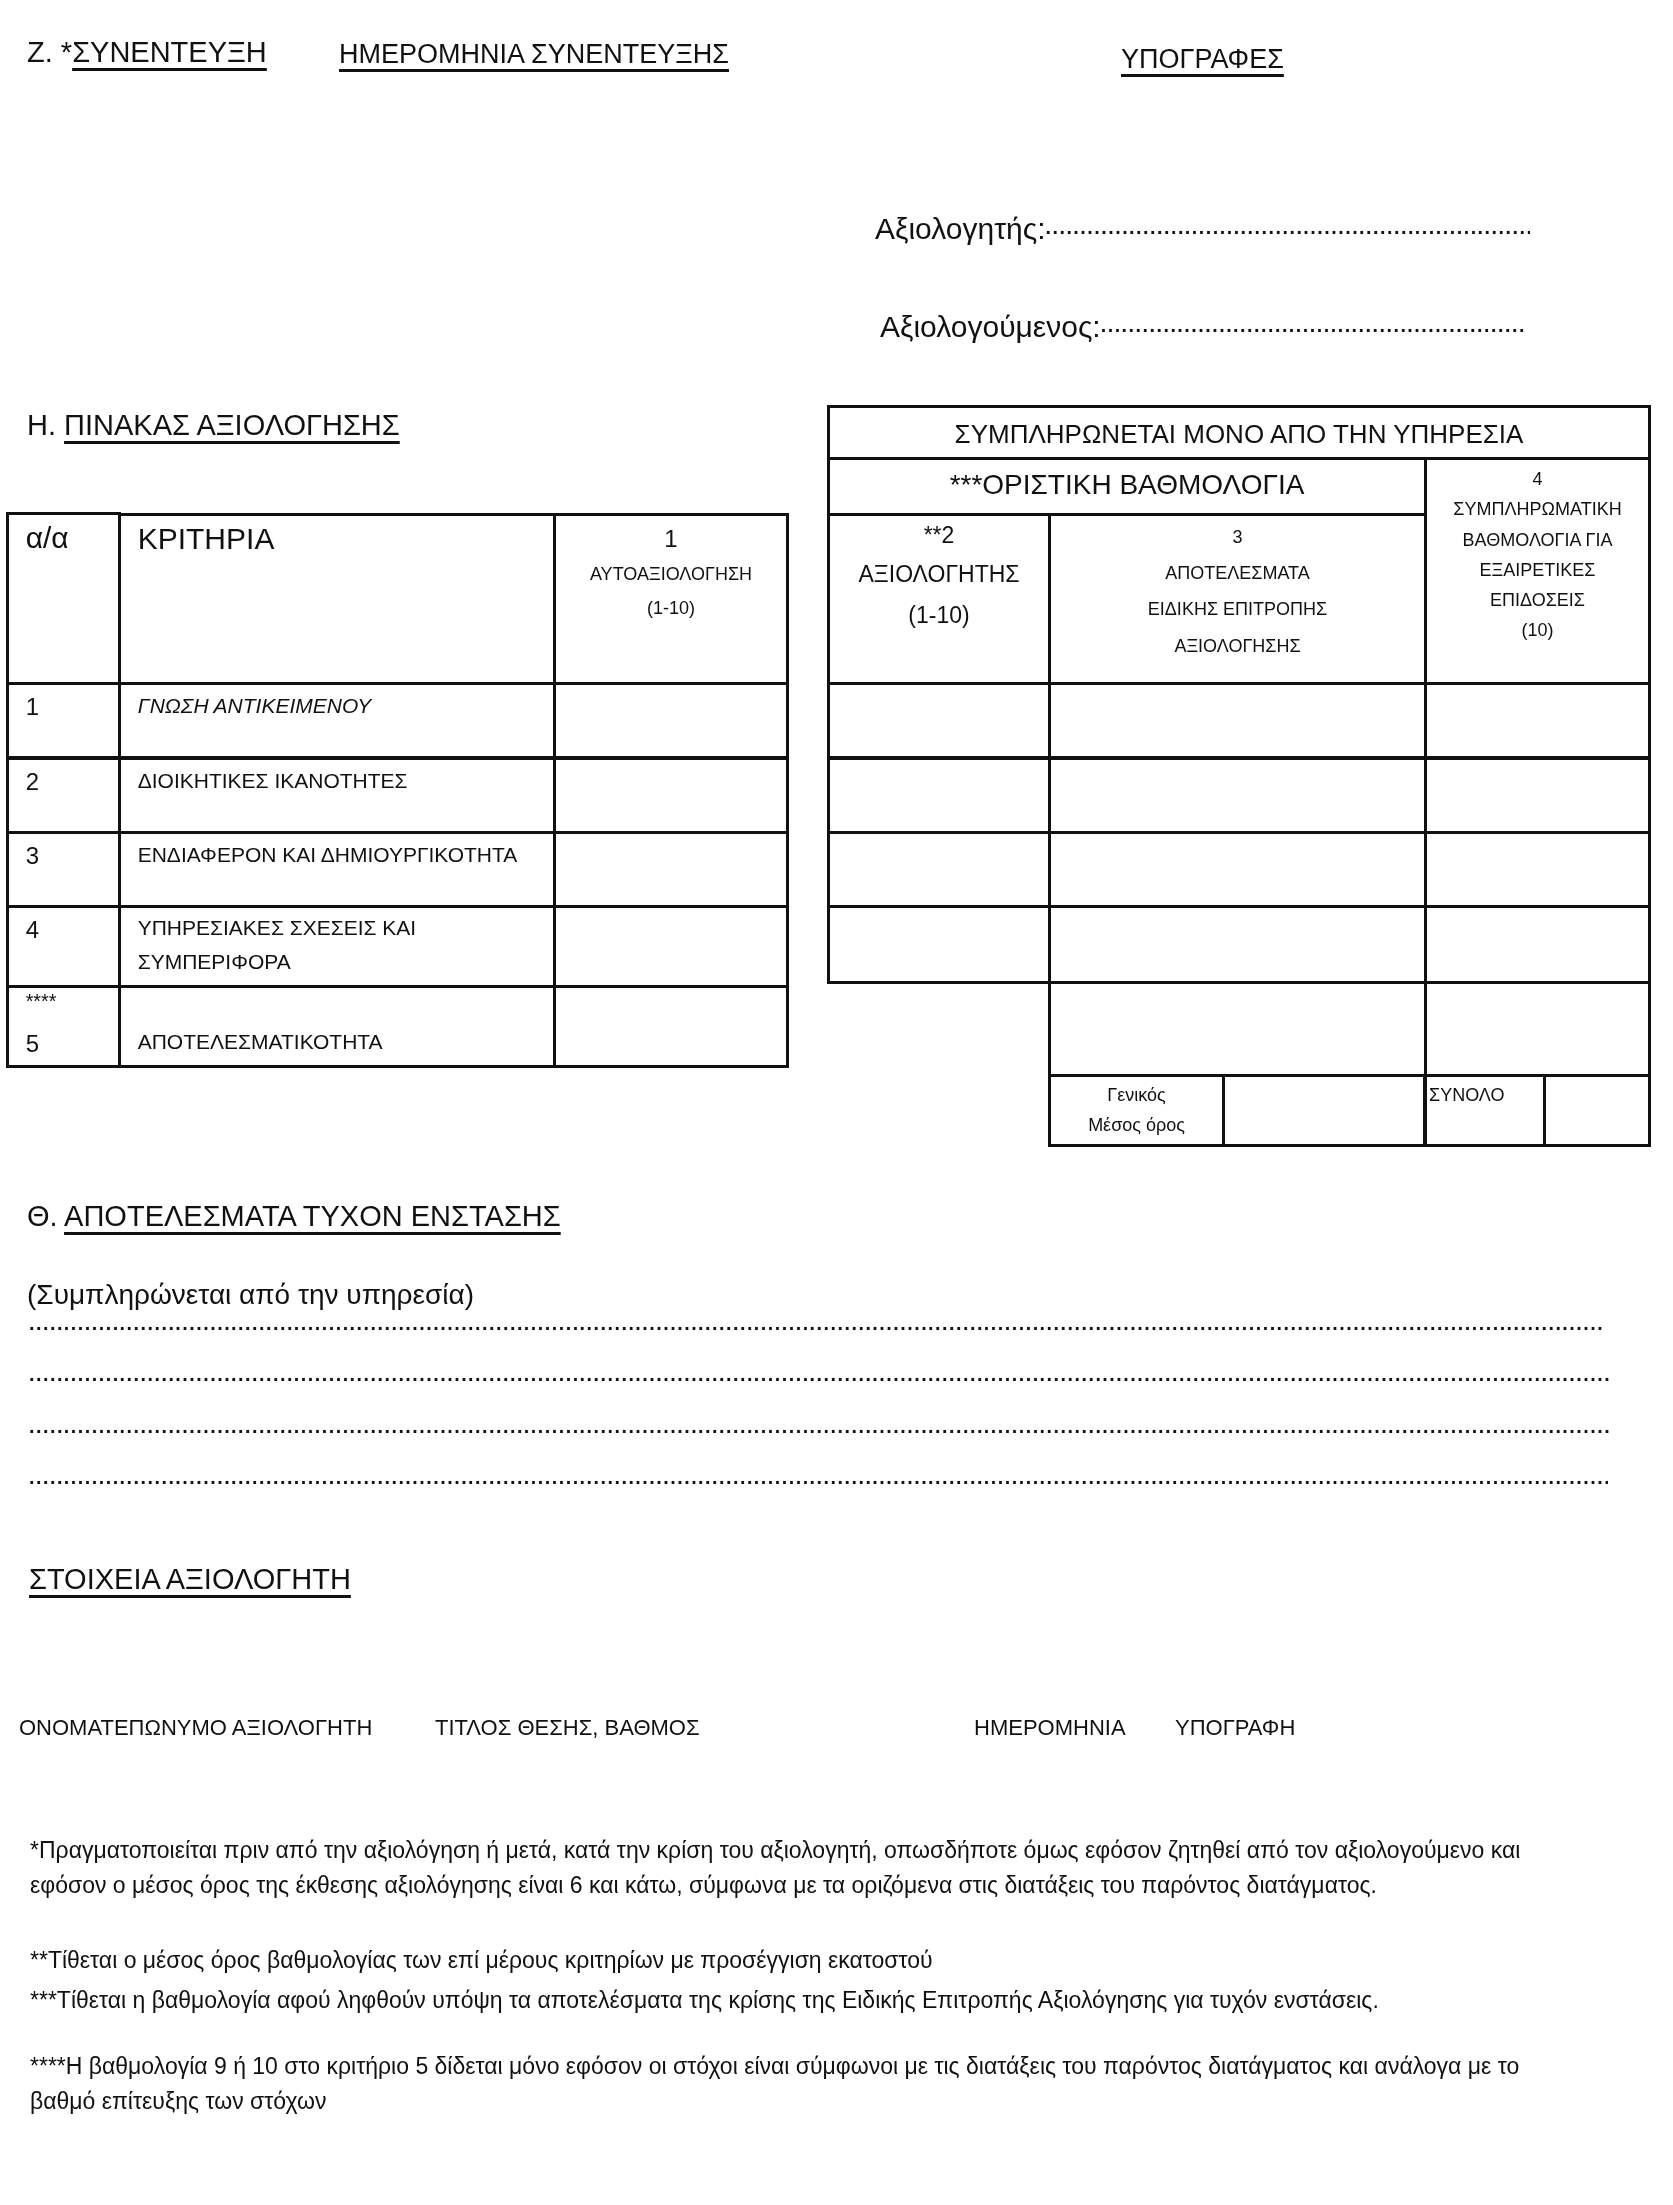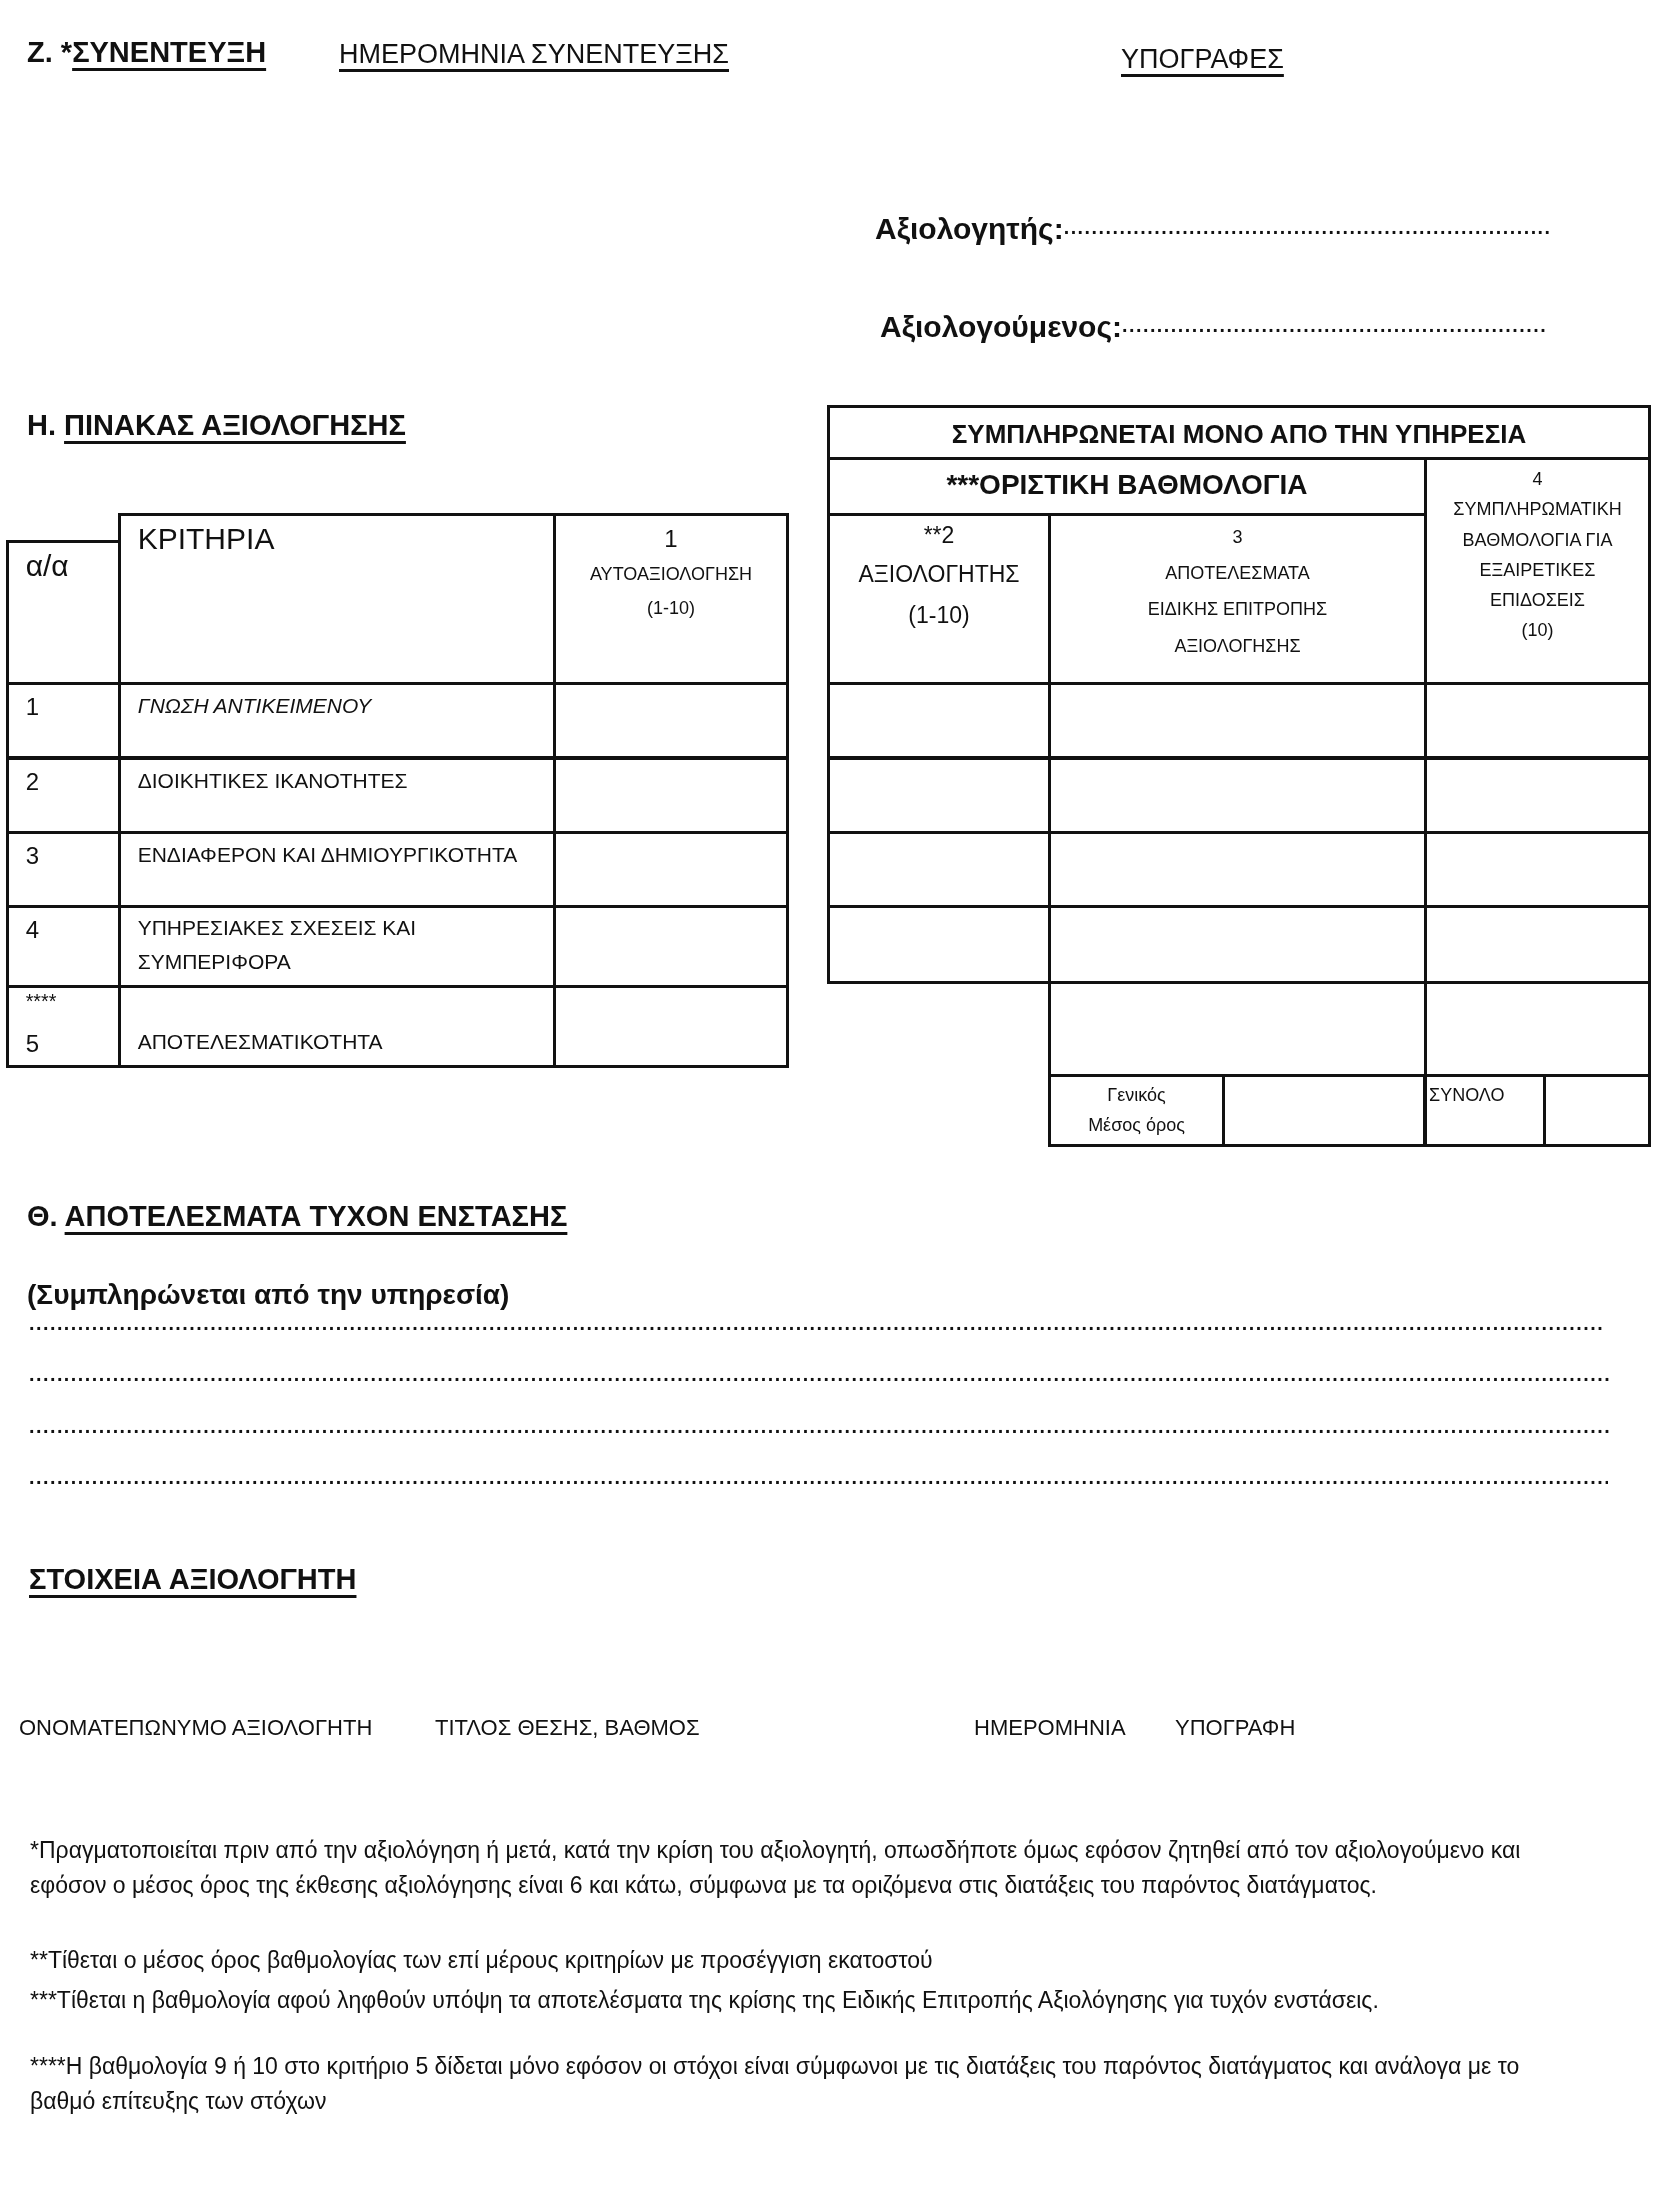--- a/index.html
+++ b/index.html
@@ -2,21 +2,21 @@
 <html style="font-size:12px"><head>
 <meta charset="utf-8">
 <style>
   html, body { margin: 0; padding: 0; background: #ffffff; }
   body {
     width: 1674px; height: 2205px; position: relative; overflow: hidden;
     font-family: "Liberation Sans", "DejaVu Sans", sans-serif; color: #111111;
   }
   .abs { position: absolute; white-space: nowrap; }
   .u { text-decoration: underline; text-decoration-thickness: 3px; text-underline-offset: 6px; }
-  .bold { font-weight: bold; }
+  .bold { font-weight: normal; }
   .dots { overflow: hidden; letter-spacing: 1.5px; font-size: 19.7px; font-weight: bold; }
   .cell { position: absolute; box-sizing: border-box; border: 3px solid #111; background: #fff; }
   .cell-text { position: absolute; }
   .center { text-align: center; left: 0; right: 0; }
   .hdr-small { font-size: 18px; line-height: 33px; }
   .crit { font-size: 21px; }
   .fn { font-size: 23px; line-height: 35px; white-space: normal; }
 </style>
 </head>
 <body>
@@ -33,21 +33,21 @@
 <div class="abs" style="left:880px; top:310px; width:666px; height:45px;">
   <span class="bold" style="font-size:30px;">Αξιολογούμενος:</span><span class="dots" style="display:inline-block; width:424px; vertical-align:baseline;">............................................................................</span>
 </div>
 
 <div class="abs bold" style="left:27px; top:409px; font-size:29px;">
   <span>Η. </span><span class="u">ΠΙΝΑΚΑΣ ΑΞΙΟΛΟΓΗΣΗΣ</span>
 </div>
 
 <div>
 
-  <div class="cell" style="left:6px; top:540px; width:115px; height:173px;">
+  <div class="cell" style="left:6px; top:512px; width:115px; height:173px;">
     <div class="cell-text" style="left:16.7px; top:6px; font-size:30px;">α/α</div>
   </div>
   <div class="cell" style="left:118px; top:513px; width:462px; height:173px;padding-left:28px;">
     <div class="cell-text" style="left:16.7px; top:6px; font-size:30px;">ΚΡΙΤΗΡΙΑ</div>
   </div>
   <div class="cell" style="left:553px; top:513px; width:236px; height:173px;">
     <div class="cell-text center" style="top:9px; font-size:24px;">1</div>
     <div class="cell-text center hdr-small" style="top:42px;">ΑΥΤΟΑΞΙΟΛΟΓΗΣΗ</div>
     <div class="cell-text center hdr-small" style="top:76px;">(1-10)</div>
   </div>

